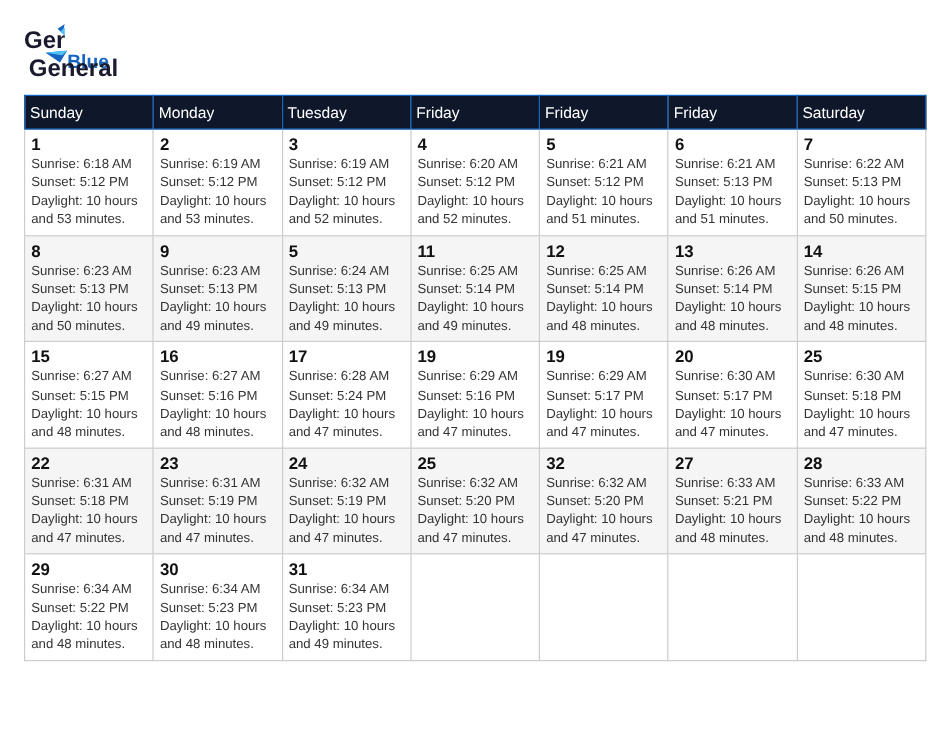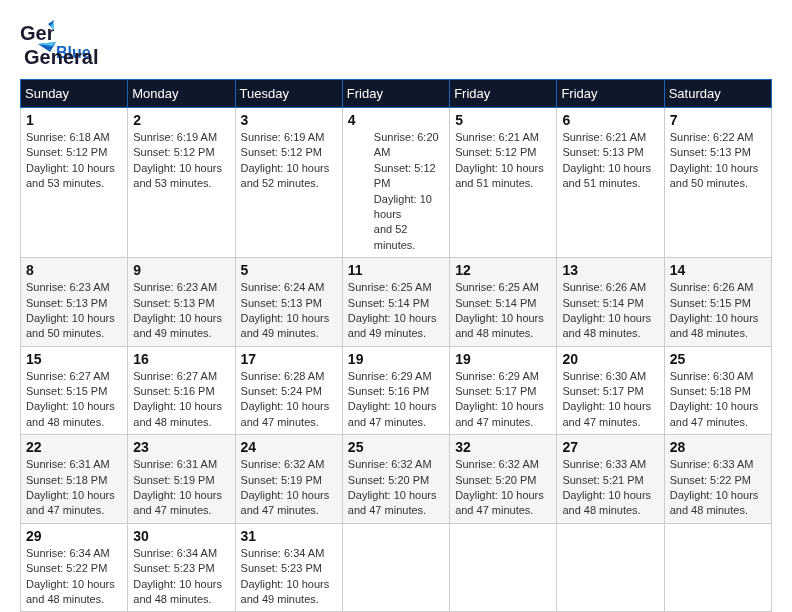--- a/index.html
+++ b/index.html
@@ -137,21 +137,21 @@
         </td>
         <td>
           <span class="day-number">3</span>
           <div class="day-info" style="white-space: pre-line;">Sunrise: 6:19 AM
 Sunset: 5:12 PM
 Daylight: 10 hours
 and 52 minutes.</div>
         </td>
         <td>
           <span class="day-number">4</span>
-          <div class="day-info" style="white-space: pre-line; margin-left: 26px;">Sunrise: 6:20 AM
+          <div class="day-info" style="white-space: pre-line;">Sunrise: 6:20 AM
 Sunset: 5:12 PM
 Daylight: 10 hours
 and 52 minutes.</div>
         </td>
         <td>
           <span class="day-number">5</span>
           <div class="day-info" style="white-space: pre-line;">Sunrise: 6:21 AM
 Sunset: 5:12 PM
 Daylight: 10 hours
 and 51 minutes.</div>

